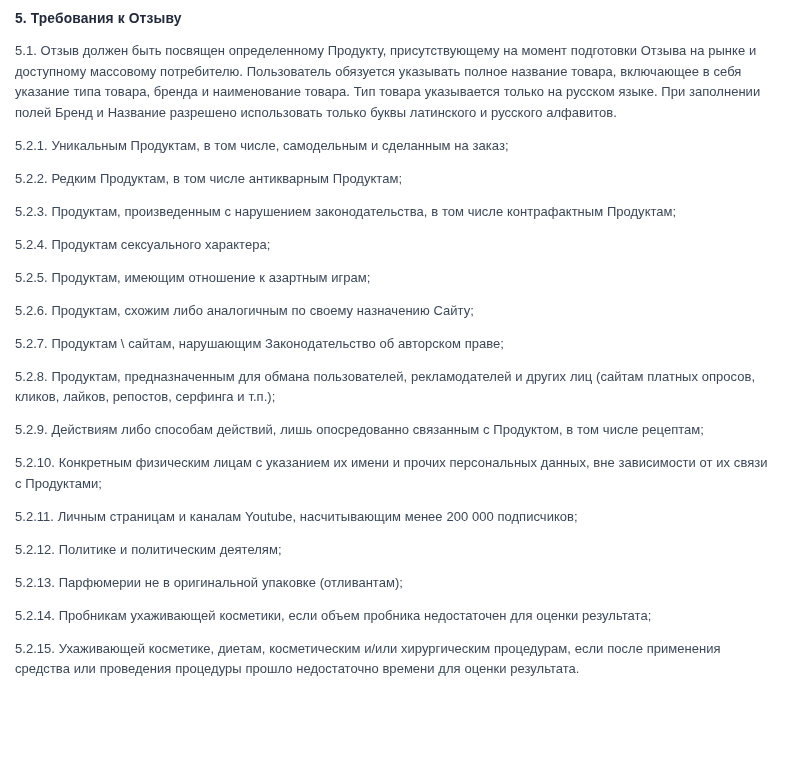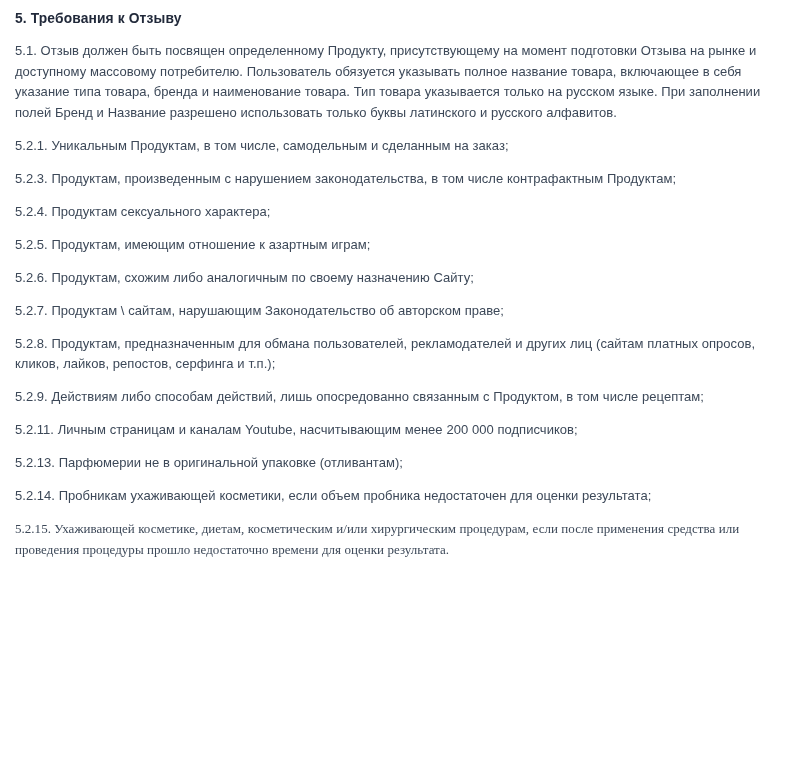--- a/index.html
+++ b/index.html
@@ -37,58 +37,60 @@
     line-height: 20.5px;
     color: #3c4858;
     text-align: left;
     max-width: 760px;
     letter-spacing: 0.002em;
     word-spacing: 0.01em;
   }
 
   .clause:last-child {
     margin-bottom: 0;
-    font-family: Liberation Serif, serif;
   }
 
   
   .clause.multiline {
     max-width: 758px;
   }
 </style>
 </head>
 <body>
 
 <div class="doc">
 
   <h2 class="section-heading">5. Требования к Отзыву</h2>
 
   <p class="clause multiline">5.1. Отзыв должен быть посвящен определенному Продукту, присутствующему на момент подготовки Отзыва на рынке и доступному массовому потребителю. Пользователь обязуется указывать полное название товара, включающее в себя указание типа товара, бренда и наименование товара. Тип товара указывается только на русском языке. При заполнении полей Бренд и Название разрешено использовать только буквы латинского и русского алфавитов.</p>
 
 
   <p class="clause">5.2.1. Уникальным Продуктам, в том числе, самодельным и сделанным на заказ;</p>
 
+  <p class="clause">5.2.2. Редким Продуктам, в том числе антикварным Продуктам;</p>
 
   <p class="clause">5.2.3. Продуктам, произведенным с нарушением законодательства, в том числе контрафактным Продуктам;</p>
 
   <p class="clause">5.2.4. Продуктам сексуального характера;</p>
 
   <p class="clause">5.2.5. Продуктам, имеющим отношение к азартным играм;</p>
 
   <p class="clause">5.2.6. Продуктам, схожим либо аналогичным по своему назначению Сайту;</p>
 
   <p class="clause">5.2.7. Продуктам \ сайтам, нарушающим Законодательство об авторском праве;</p>
 
   <p class="clause multiline">5.2.8. Продуктам, предназначенным для обмана пользователей, рекламодателей и других лиц (сайтам платных опросов, кликов, лайков, репостов, серфинга и т.п.);</p>
 
   <p class="clause multiline">5.2.9. Действиям либо способам действий, лишь опосредованно связанным с Продуктом, в том числе рецептам;</p>
 
+  <p class="clause multiline">5.2.10. Конкретным физическим лицам с указанием их имени и прочих персональных данных, вне зависимости от их связи с Продуктами;</p>
 
   <p class="clause">5.2.11. Личным страницам и каналам Youtube, насчитывающим менее 200 000 подписчиков;</p>
 
+  <p class="clause">5.2.12. Политике и политическим деятелям;</p>
 
   <p class="clause">5.2.13. Парфюмерии не в оригинальной упаковке (отливантам);</p>
 
   <p class="clause">5.2.14. Пробникам ухаживающей косметики, если объем пробника недостаточен для оценки результата;</p>
 
   <p class="clause multiline">5.2.15. Ухаживающей косметике, диетам, косметическим и/или хирургическим процедурам, если после применения средства или проведения процедуры прошло недостаточно времени для оценки результата.</p>
 
 </div>
 
 </body></html>

